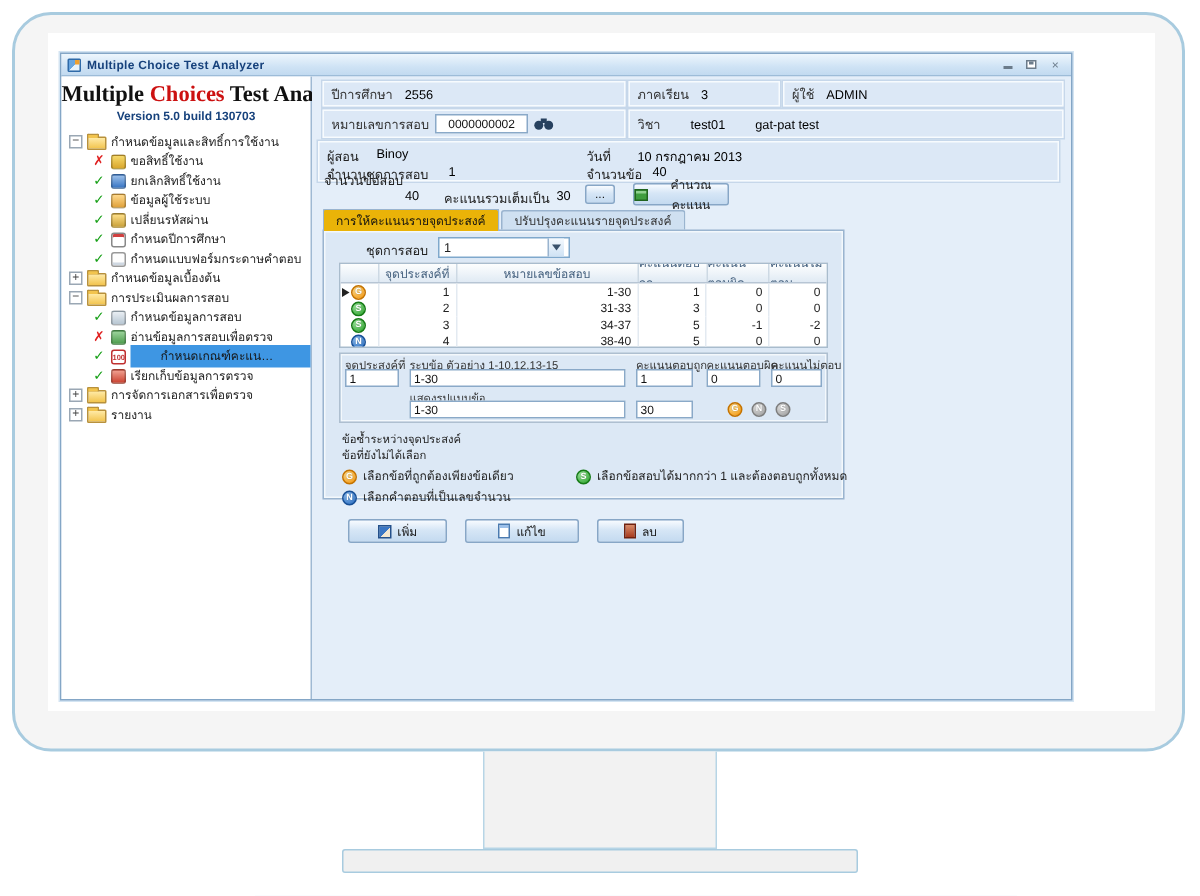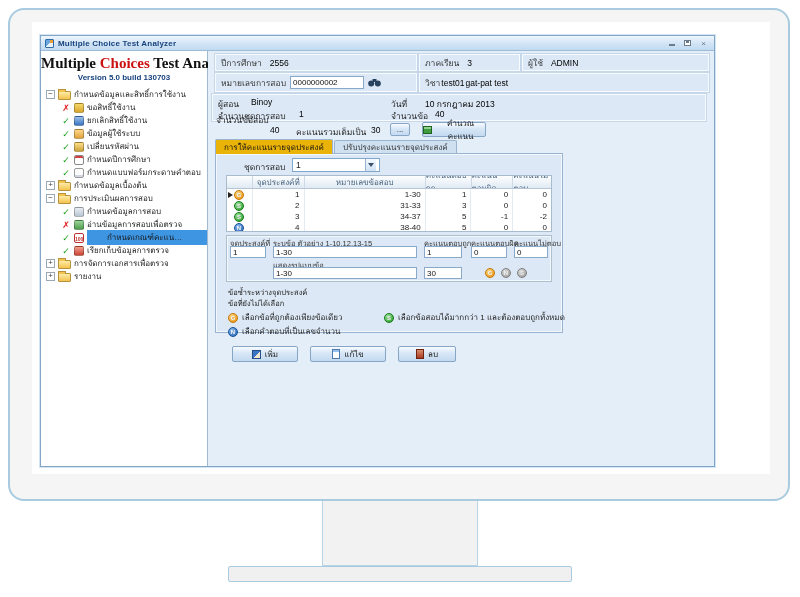--- a/index.html
+++ b/index.html
@@ -2,21 +2,21 @@
 <html><head>
 <meta charset="utf-8">
 <style>
   * { margin:0; padding:0; box-sizing:border-box; }
   html,body { background:#fff; }
   body { font-family:"Liberation Sans","DejaVu Sans",sans-serif; }
   .canvas { position:relative; width:800px; height:597px; background:#fff; overflow:hidden; }
 
   
   .monitor { position:absolute; left:8px; top:8px; width:782px; height:493px;
-             border:2px solid #a8cbdf; border-radius:16px; background:#f5f5f5; }
+             border:2px solid #a8cbdf; border-radius:26px; background:#f5f5f5; }
   .screen  { position:absolute; left:22px; top:12px; width:738px; height:452px; background:#fff; }
   .stand-neck { position:absolute; left:322px; top:501px; width:156px; height:65px;
                 background:#f2f2f2; border:1px solid #b7d5e6; border-top:none; }
   .stand-base { position:absolute; left:228px; top:566px; width:344px; height:16px;
                 background:#f0f0f0; border:1px solid #a8cbdf; border-radius:2px; }
 
   
   .app-window { position:absolute; left:8px; top:13px; width:675px; height:432px;
                 border:1px solid #84a6c6; background:#e4eef9; box-shadow:0 0 0 1px #d3e4f2; }
   .titlebar { position:absolute; left:0; top:0; right:0; height:15px;
@@ -262,29 +262,29 @@
               <span class="flabel">ภาคเรียน</span>
               <span class="fval">3</span>
             </div>
             <div class="fieldbox" style="left:314px;top:3px;width:187px;">
               <span class="flabel">ผู้ใช้</span>
               <span class="fval">ADMIN</span>
             </div>
 
             <div class="fieldbox" style="left:7px;top:22px;width:202px;height:19px;gap:4px;">
               <span class="flabel">หมายเลขการสอบ</span>
-              <input class="txt" style="width: 74px;" value="0000000002">
+              <input class="txt" style="width: 62px; text-align: center;" value="0000000002">
               <svg class="binoc" viewBox="0 0 13 9">
                 <circle cx="3.2" cy="5.5" r="3" fill="#27415f"></circle>
                   <circle cx="9.8" cy="5.5" r="3" fill="#27415f"></circle>
                 <rect x="4.5" y="1" width="4" height="3" fill="#27415f"></rect>
               </svg>
               <span style="flex:1"></span>
             </div>
-            <div class="fieldbox" style="left:211px;top:22px;width:290px;height:19px;gap:1px;">
+            <div class="fieldbox" style="left:211px;top:22px;width:290px;height:19px;gap:20px;">
               <span class="flabel">วิชา</span>
               <span class="fval">test01</span>
               <span class="fval">gat-pat test</span>
             </div>
 
             <div class="bigbox" style="left:4px;top:43px;width:494px;height:27px;">
               <span class="abs" style="left:5px;top:2px;">ผู้สอน</span>
               <span class="abs fval" style="left:38px;top:2px;">Binoy</span>
               <span class="abs" style="left:5px;top:14px;">จำนวนชุดการสอบ</span>
               <span class="abs fval" style="left:86px;top:14px;">1</span>

